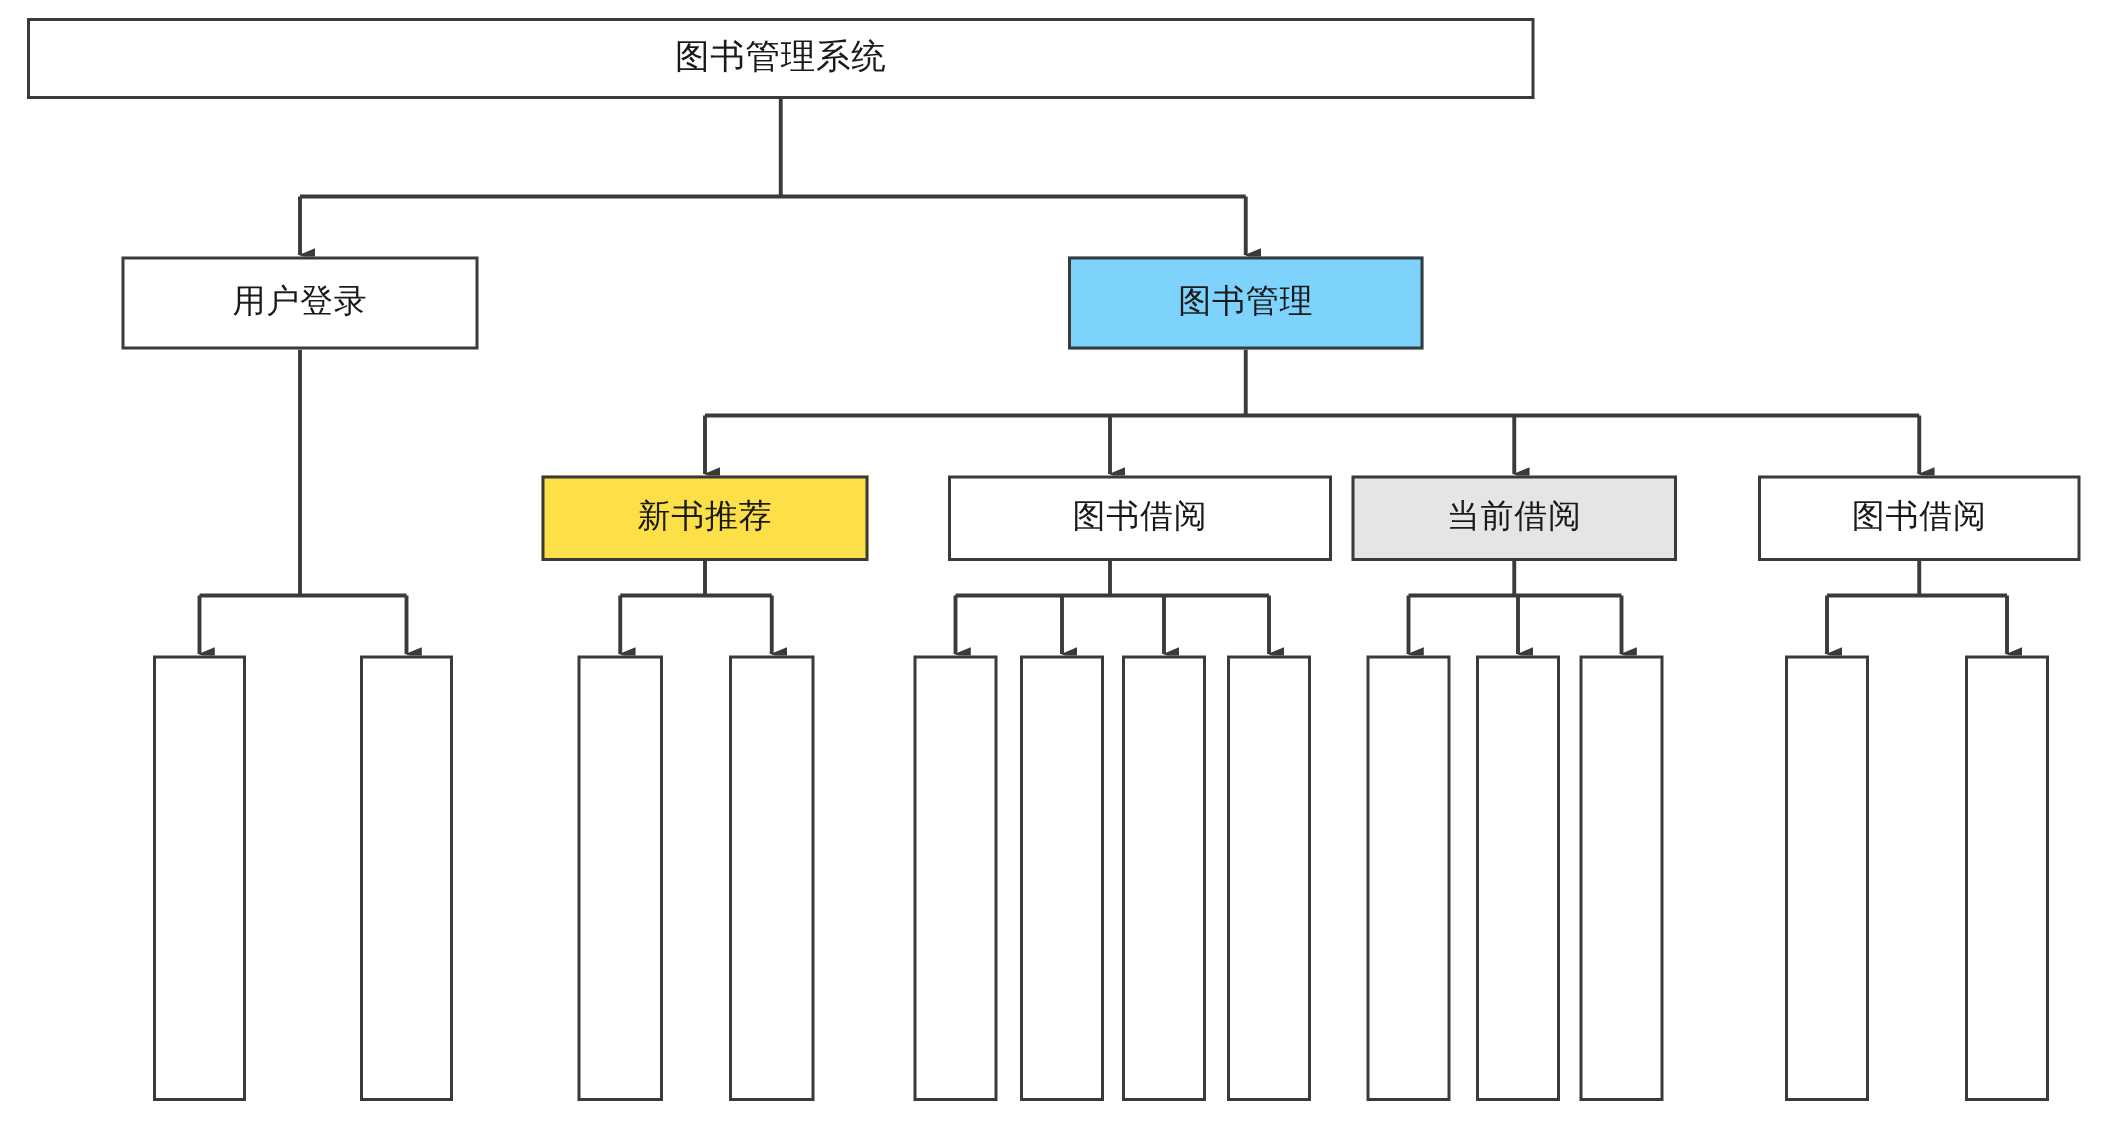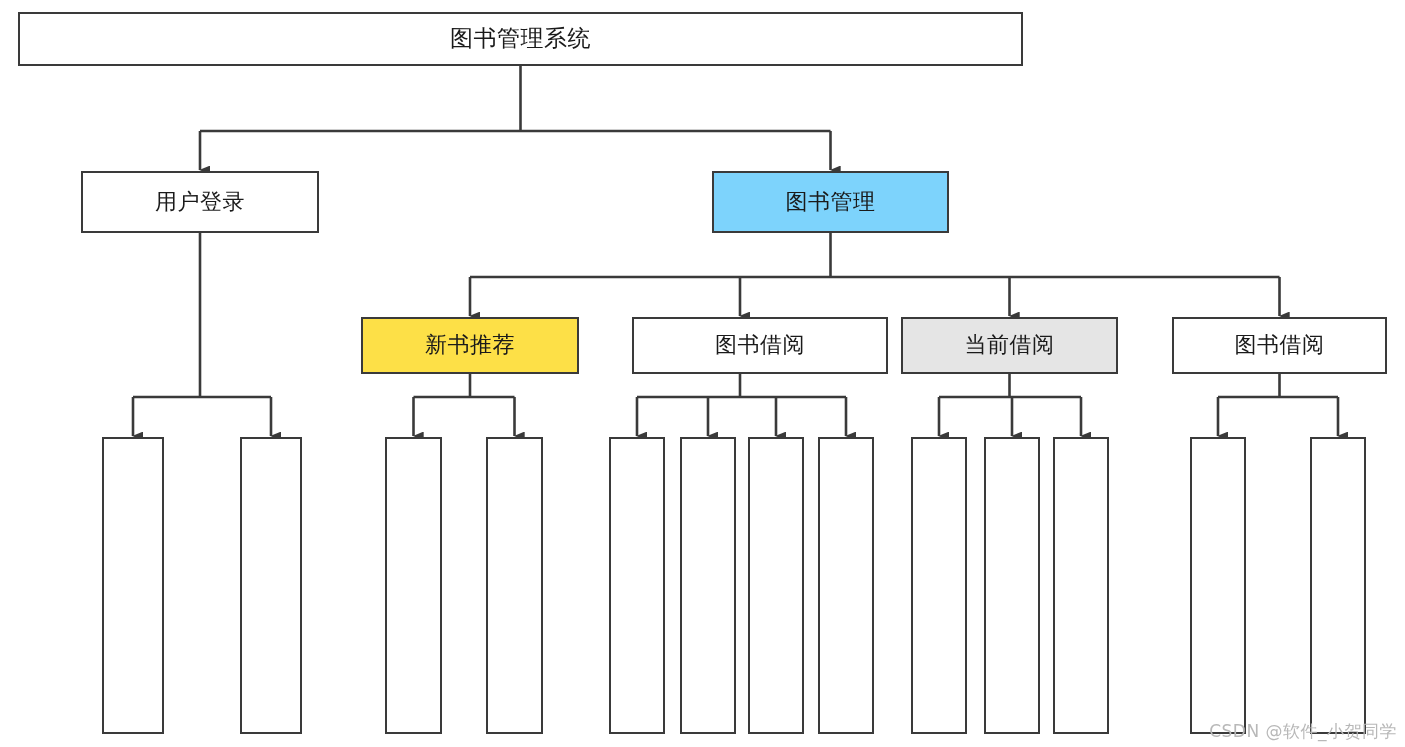--- a/index.html
+++ b/index.html
@@ -177,15 +177,14 @@
         <span class="node-label">确认归还（管理员）</span>
       </div>
       <div class="node leaf" style="left: 1190px; top: 437px; width: 56px; height: 297px; border-color: rgb(58, 58, 58); background: rgb(255, 255, 255);">
         <span class="node-label">新增借阅记录</span>
       </div>
       <div class="node leaf" style="left: 1310px; top: 437px; width: 56px; height: 297px; border-color: rgb(58, 58, 58); background: rgb(255, 255, 255);">
         <span class="node-label">查询借阅记录</span>
       </div>
     </div>
 
-  <div id="watermark">CSDN @软件_小贺同学</div>
 
 </div>
 
 </body></html>

